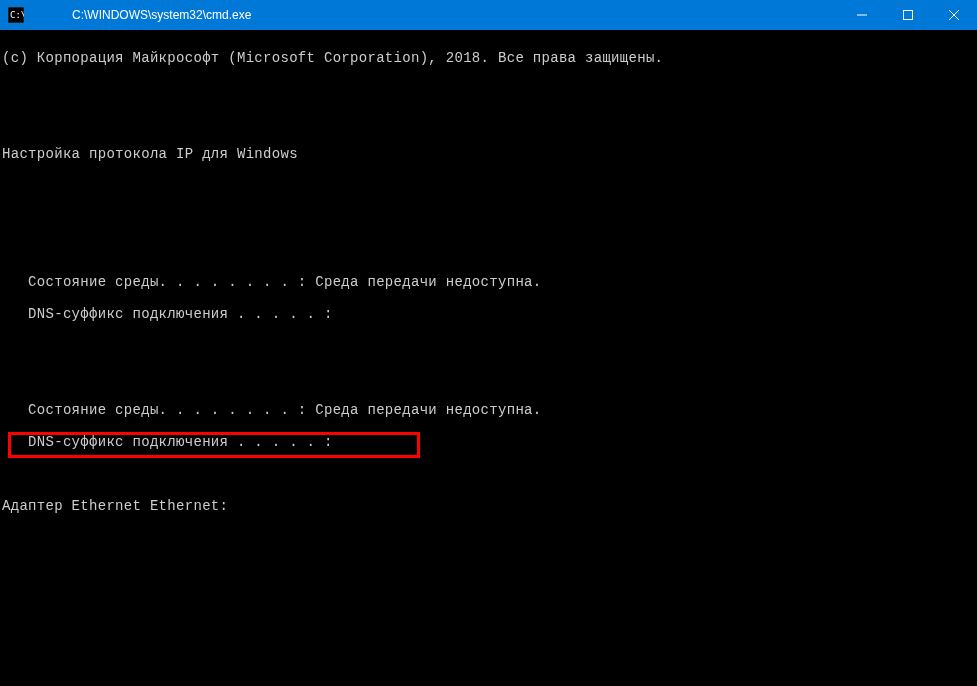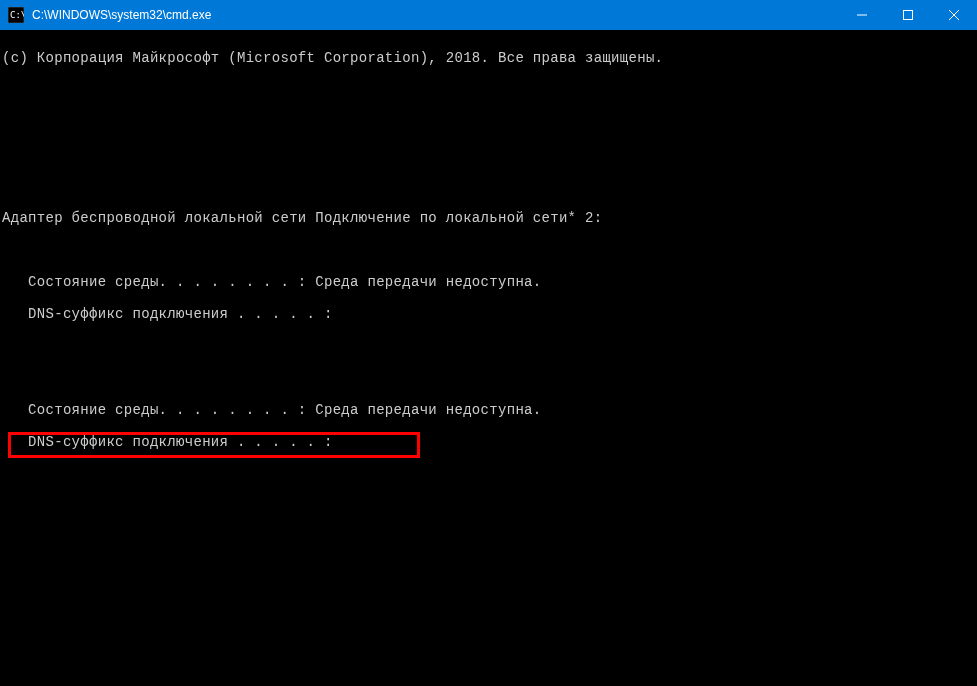--- a/index.html
+++ b/index.html
@@ -28,20 +28,21 @@
     .titlebar-icon {
       width: 16px;
       height: 16px;
       margin: 0 8px 0 8px;
       display: inline-flex;
       align-items: center;
       justify-content: center;
     }
     .titlebar-title {
       flex: 1;
+      margin-left: 40px;
     }
     .titlebar-buttons {
       display: flex;
       height: 100%;
     }
     .titlebar-btn {
       width: 46px;
       height: 100%;
       display: flex;
       align-items: center;
@@ -109,31 +110,32 @@
             <line x1="10" y1="0" x2="0" y2="10" stroke="#fff" stroke-width="1"></line>
           </svg>
       </div>
     </div>
   </div>
 
   <div class="terminal">
 <span class="line">(c) Корпорация Майкрософт (Microsoft Corporation), 2018. Все права защищены.</span>
 <span class="line"> </span>
 <span class="line"> </span>
+<span class="line">Настройка протокола IP для Windows</span>
 <span class="line"> </span>
 <span class="line"> </span>
-<span class="line">Адаптер беспроводной локальной сети Подключение по локальной сети* 2:</span>
 <span class="line"> </span>
 <span class="line">   Состояние среды. . . . . . . . : Среда передачи недоступна.</span>
 <span class="line">   DNS-суффикс подключения . . . . . :</span>
 <span class="line"> </span>
 <span class="line"> </span>
 <span class="line">   Состояние среды. . . . . . . . : Среда передачи недоступна.</span>
 <span class="line">   DNS-суффикс подключения . . . . . :</span>
 <span class="line"> </span>
+<span class="line">Адаптер Ethernet Ethernet:</span>
 <span class="line"> </span>
 
 
 
 
 
 
 
 
 

